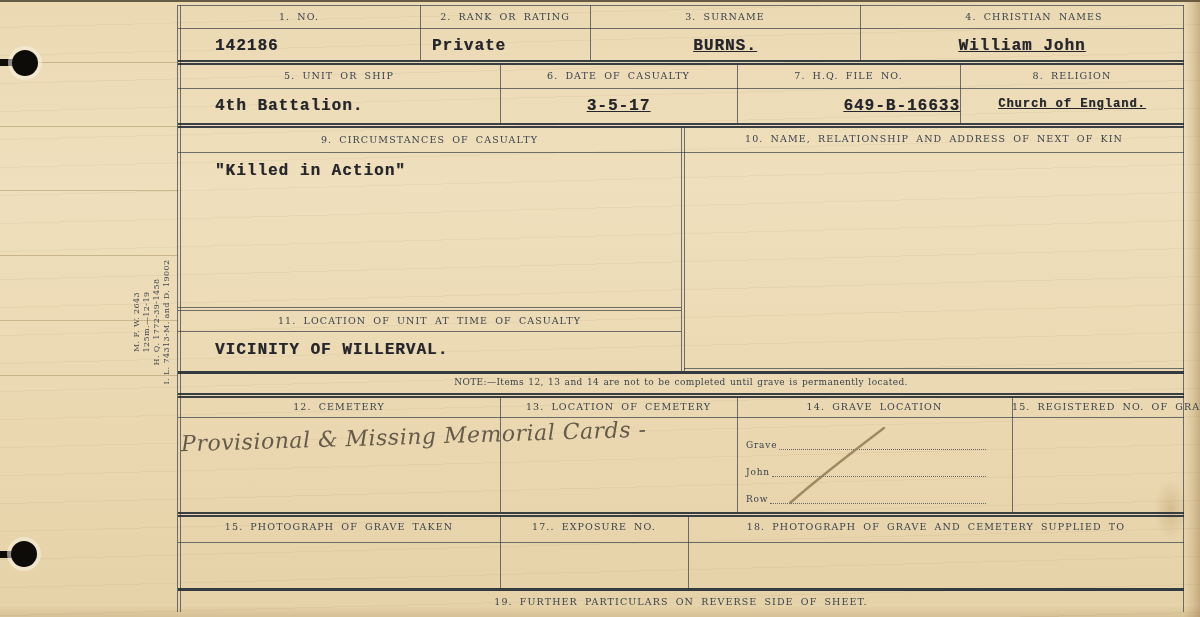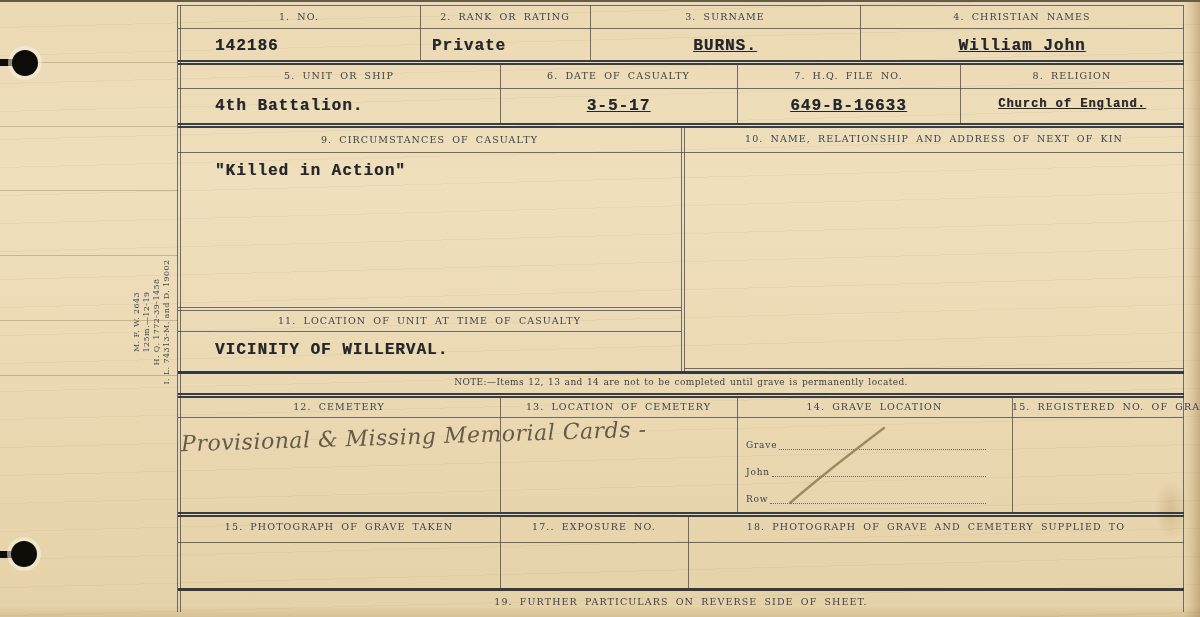--- a/index.html
+++ b/index.html
@@ -130,35 +130,35 @@
   <div class="hv" style="left:178px;top:515px;width:1006px;"></div>
 
   <div class="vl" style="left:500px;top:516px;height:72px;"></div>
   <div class="vl" style="left:688px;top:516px;height:72px;"></div>
   <div class="hl" style="left:178px;top:542px;width:1006px;"></div>
   <div class="thick" style="left:178px;top:588px;width:1006px;"></div>
 
   <div class="hdr" style="left:178px;top:12px;width:242px;">1. NO.</div>
   <div class="hdr" style="left:420px;top:12px;width:170px;">2. RANK OR RATING</div>
   <div class="hdr" style="left:590px;top:12px;width:270px;">3. SURNAME</div>
-  <div class="hdr" style="left:860px;top:12px;width:324px;">4. CHRISTIAN NAMES</div>
+  <div class="hdr" style="left:860px;top:12px;width:324px;padding-left:12px;">4. CHRISTIAN NAMES</div>
 
   <div class="tw" style="left:215px;top:38px;">142186</div>
   <div class="tw" style="left:432px;top:38px;">Private</div>
   <div class="tw ctr" style="left:590px;top:38px;width:270px;">BURNS.</div>
   <div class="tw ctr" style="left:860px;top:38px;width:324px;">William John</div>
 
   <div class="hdr" style="left:178px;top:71px;width:322px;">5. UNIT OR SHIP</div>
   <div class="hdr" style="left:500px;top:71px;width:237px;">6. DATE OF CASUALTY</div>
   <div class="hdr" style="left:737px;top:71px;width:223px;">7. H.Q. FILE NO.</div>
   <div class="hdr" style="left:960px;top:71px;width:224px;">8. RELIGION</div>
 
   <div class="tw" style="left:215px;top:98px;">4th Battalion.</div>
   <div class="tw ctr" style="left:500px;top:98px;width:237px;">3-5-17</div>
-  <div class="tw ctr" style="left:737px;top:98px;width:223px;">649-B-16633</div>
+  <div class="tw ctr" style="left:737px;top:98px;width:223px;text-align:right;">649-B-16633</div>
   <div class="tw ctr" style="left:960px;top:98px;width:224px;font-size:12px;">Church of England.</div>
 
   <div class="hdr" style="left:178px;top:135px;width:503px;">9. CIRCUMSTANCES OF CASUALTY</div>
   <div class="hdr" style="left:684px;top:134px;width:500px;">10. NAME, RELATIONSHIP AND ADDRESS OF NEXT OF KIN</div>
   <div class="tw" style="left:215px;top:163px;">"Killed in Action"</div>
   <div class="tw" style="left:700px;top:170px;"></div>
 
   <div class="hdr" style="left:178px;top:316px;width:503px;">11. LOCATION OF UNIT AT TIME OF CASUALTY</div>
   <div class="tw" style="left:215px;top:342px;">VICINITY OF WILLERVAL.</div>
 

